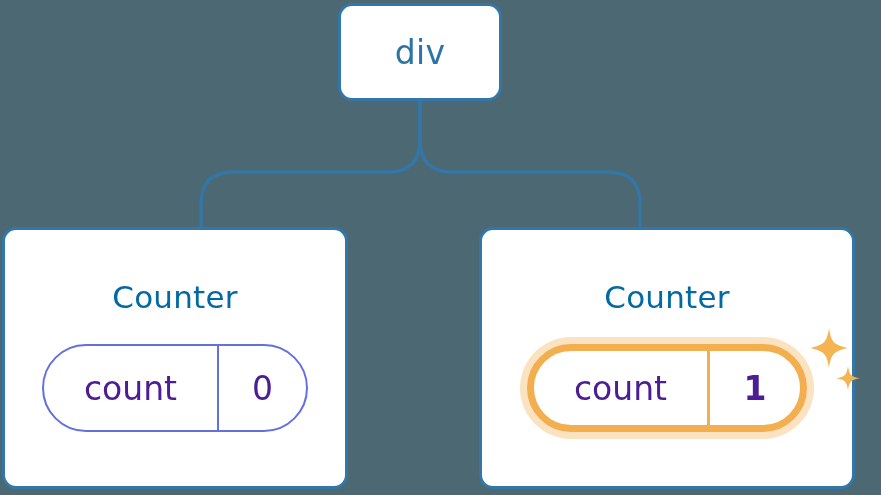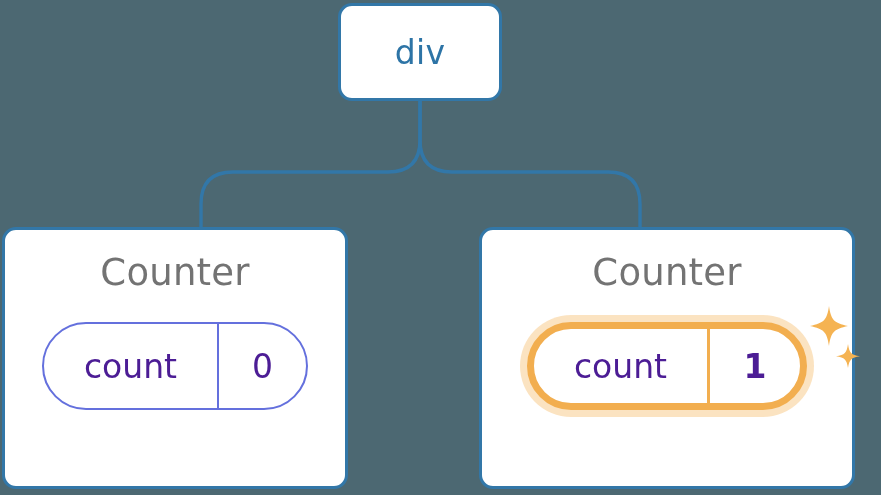--- a/index.html
+++ b/index.html
@@ -65,25 +65,25 @@
     width: 346px;
     height: 262px;
   }
   #node-counter-right {
     left: 479px;
     top: 227px;
     width: 376px;
     height: 262px;
   }
   .node-title {
-    color: #737373;
-    font-size: 37px;
+    color: #0369a1;
+    font-size: 31px;
     font-weight: 400;
     line-height: 1;
-    margin-top: 24px;
+    margin-top: 52px;
     letter-spacing: 0.2px;
   }
 
   
   .pill-wrap {
     position: relative;
     margin-top: 31px;
     display: flex;
     align-items: center;
     justify-content: center;

